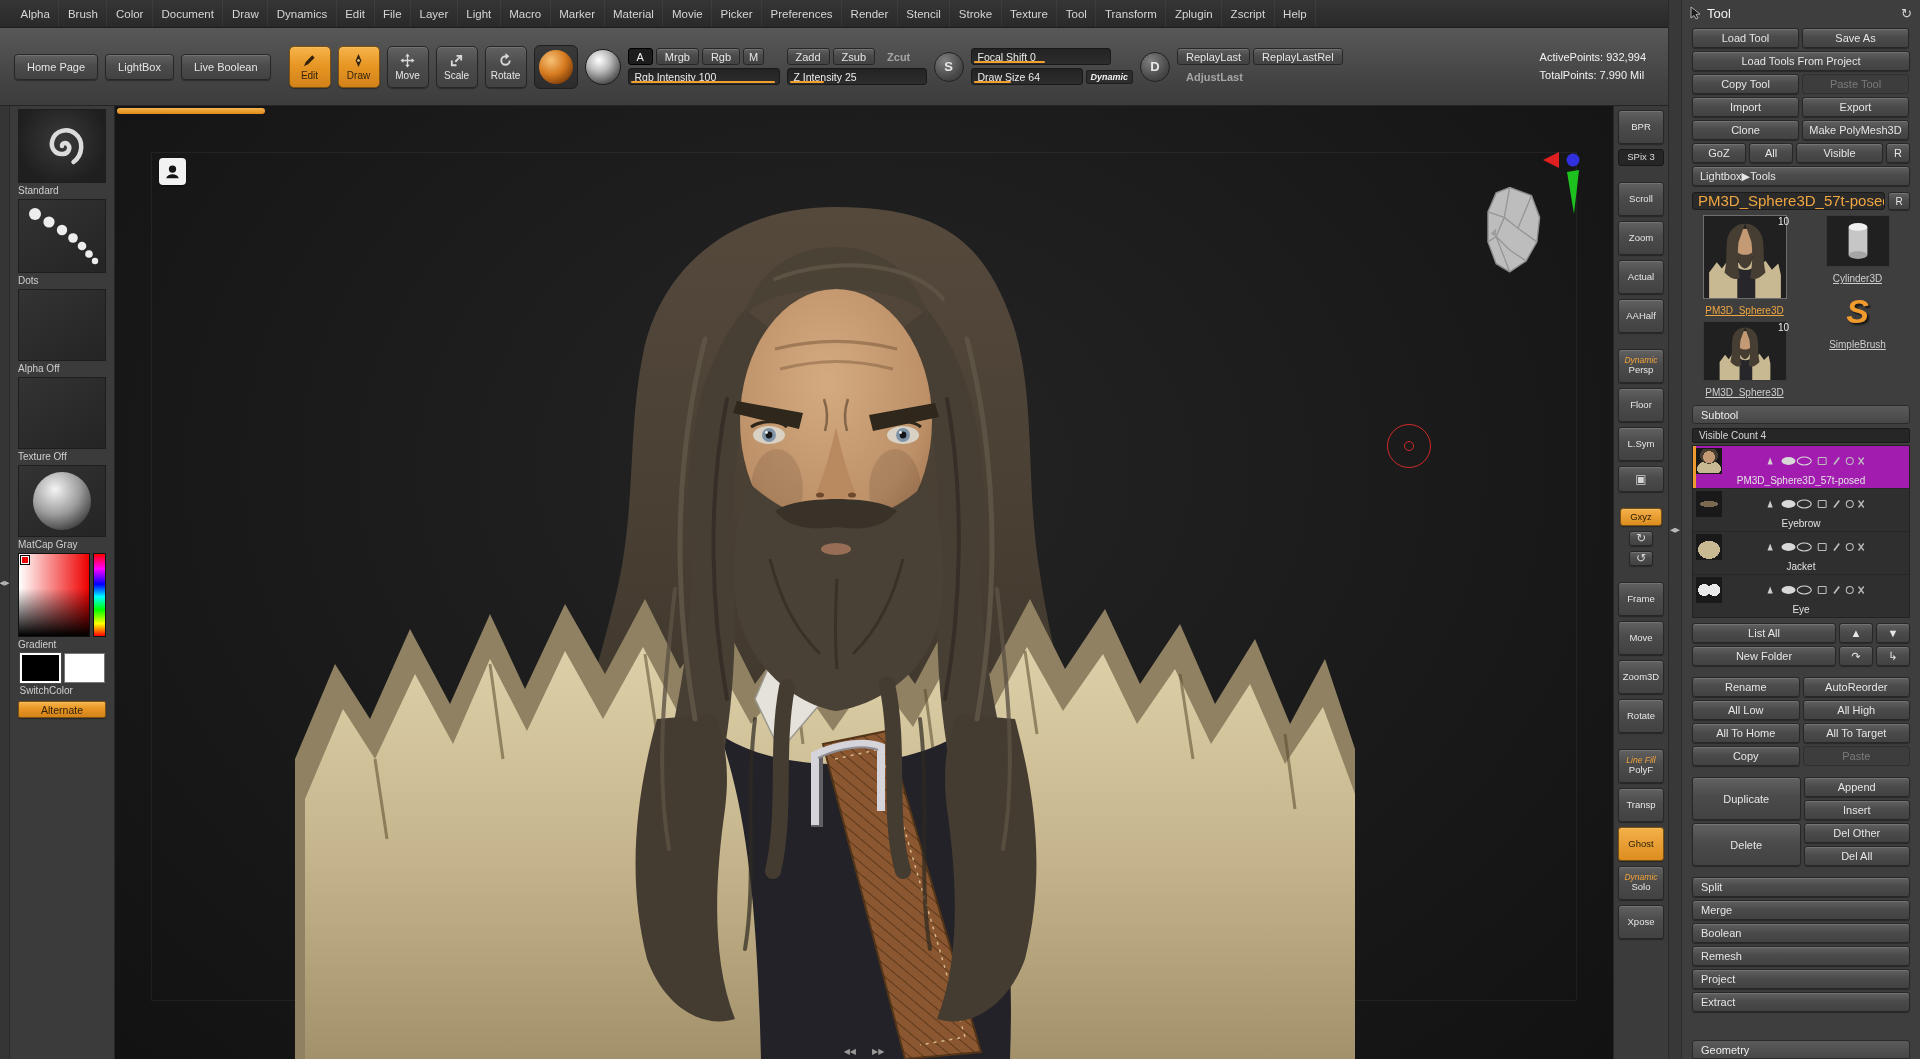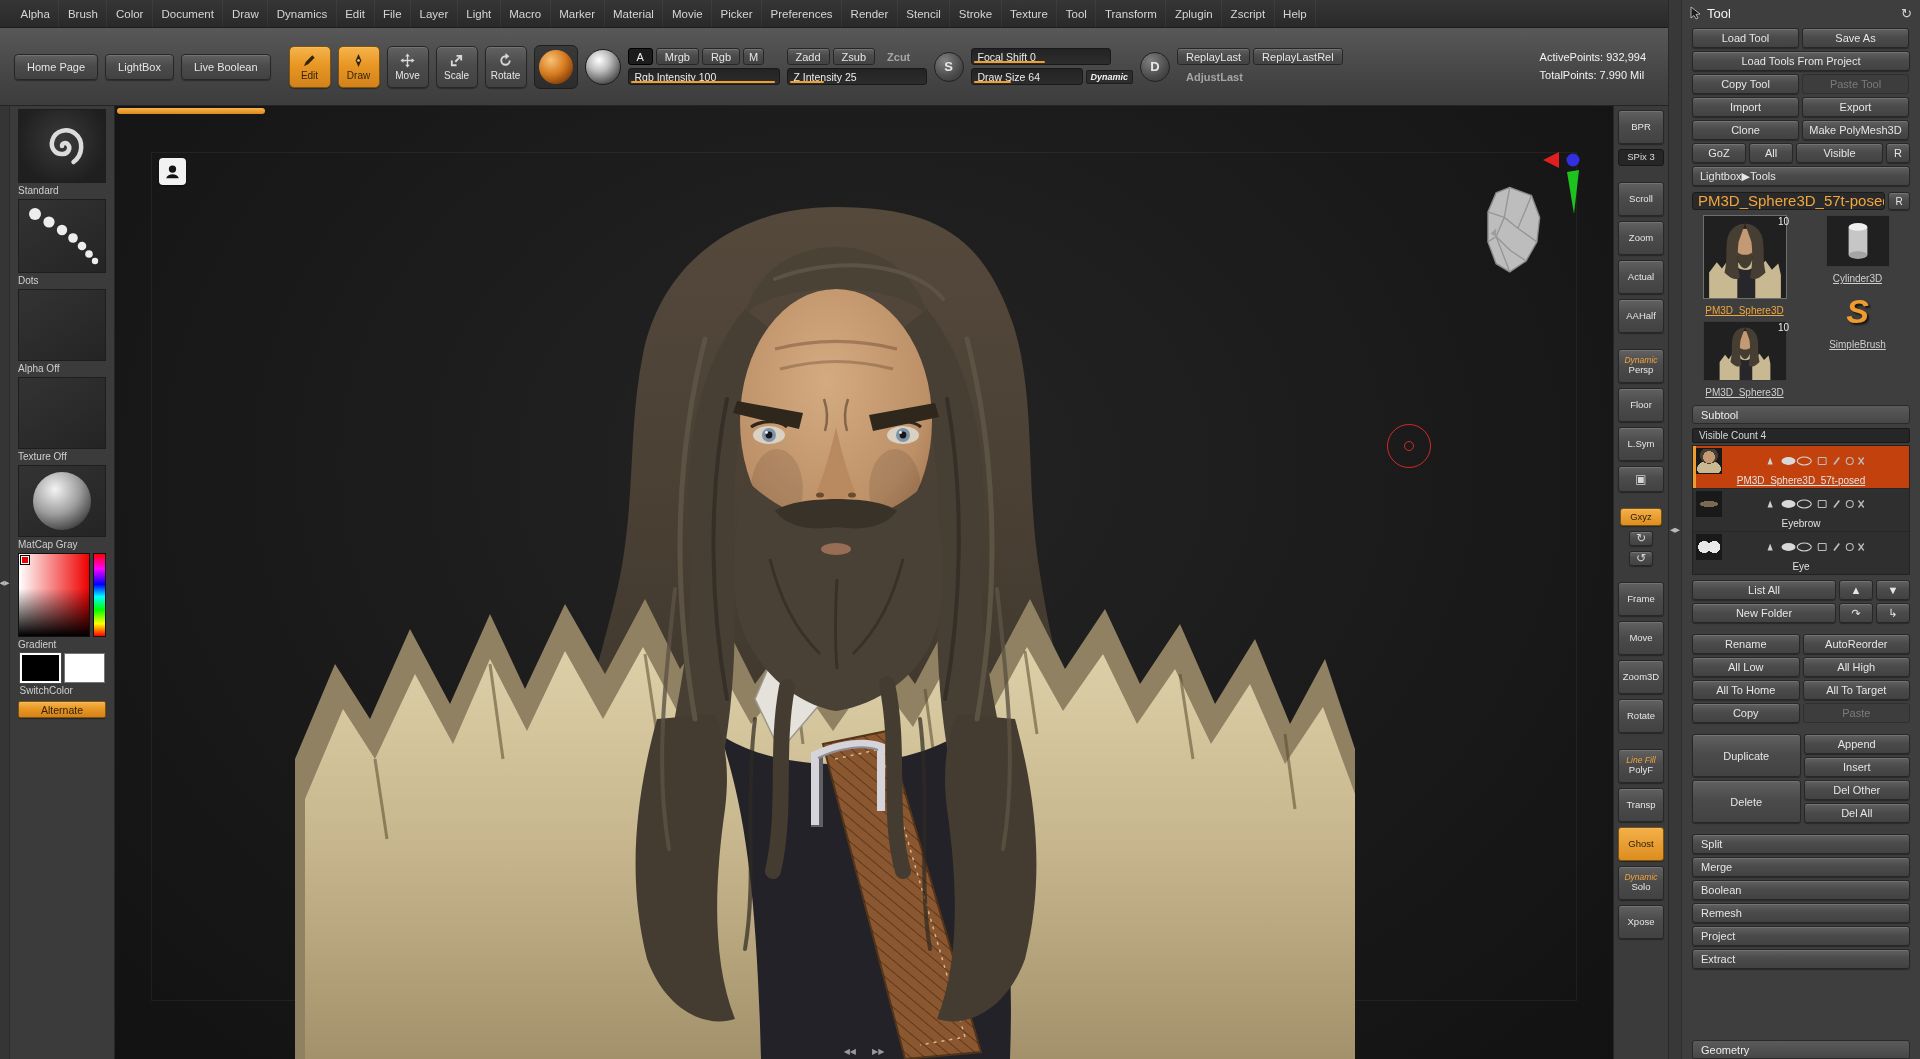--- a/index.html
+++ b/index.html
@@ -152,21 +152,21 @@
   .sbrush-s { font-size:34px; font-weight:bold; font-style:italic; color:#ef9b2d; height:44px;
     display:flex; align-items:center; text-shadow:2px 2px 2px rgba(0,0,0,.65); }
   .section-bar { margin:7px 10px 0; height:19px; background:linear-gradient(#5a5a5a,#474747);
     border:1px solid #2a2a2a; border-radius:3px; color:#ededed; font-size:11px; display:flex;
     align-items:center; padding-left:8px; }
   .vc-slider { margin:4px 10px 2px; height:15px; background:#262626; border:1px solid #191919;
     border-radius:2px; color:#d8d8d8; font-size:10px; display:flex; align-items:center; padding:0 6px; }
   .subtool-list { margin:2px 10px; background:#2f2f2f; border:1px solid #222; }
   .st-row { padding:2px 3px 1px; border-bottom:1px solid #272727; display:flex; flex-direction:column; gap:1px; }
   .st-row:last-child { border-bottom:none; }
-  .st-row.selected { background:#c2410c; box-shadow:inset 3px 0 0 #ef9b2d;text-decoration:underline; }
+  .st-row.selected { background:#a21caf; box-shadow:inset 3px 0 0 #ef9b2d; }
   .st-top { display:flex; align-items:center; gap:5px; }
   .st-thumb { width:26px; height:26px; border:1px solid #191919; background:#1b1b1b; flex:none; }
   .st-thumb.bustth { background:
       radial-gradient(circle 6px at 50% 34%, #c49a74 99%, transparent 100%),
       radial-gradient(ellipse 9px 8px at 50% 28%, #463e33 99%, transparent 100%),
       radial-gradient(ellipse 12px 8px at 50% 82%, #c9b992 99%, transparent 100%), #191919; }
   .st-thumb.browth { background: radial-gradient(ellipse 9px 3px at 50% 50%, #7a6950 99%, transparent 100%), #191919; }
   .st-thumb.jacketth { background: radial-gradient(ellipse 11px 9px at 50% 62%, #c9b992 99%, transparent 100%), #191919; }
   .st-thumb.eyesth { background:
       radial-gradient(circle 6px at 30% 50%, #e8e8e8 99%, transparent 100%),
@@ -807,20 +807,29 @@
           <div class="st-row">
             <div class="st-top">
               <div class="st-thumb browth"></div>
               <svg class="st-icons" width="118" height="14" viewBox="0 0 120 16">
                 <use href="#stIcons"></use>
               </svg>
             </div>
             <div class="st-label">Eyebrow</div>
           </div>
 
+          <div class="st-row">
+            <div class="st-top">
+              <div class="st-thumb jacketth"></div>
+              <svg class="st-icons" width="118" height="14" viewBox="0 0 120 16">
+                <use href="#stIcons"></use>
+              </svg>
+            </div>
+            <div class="st-label">Jacket</div>
+          </div>
 
           <div class="st-row">
             <div class="st-top">
               <div class="st-thumb eyesth"></div>
               <svg class="st-icons" width="118" height="14" viewBox="0 0 120 16">
                 <use href="#stIcons"></use>
               </svg>
             </div>
             <div class="st-label">Eye</div>
           </div>

